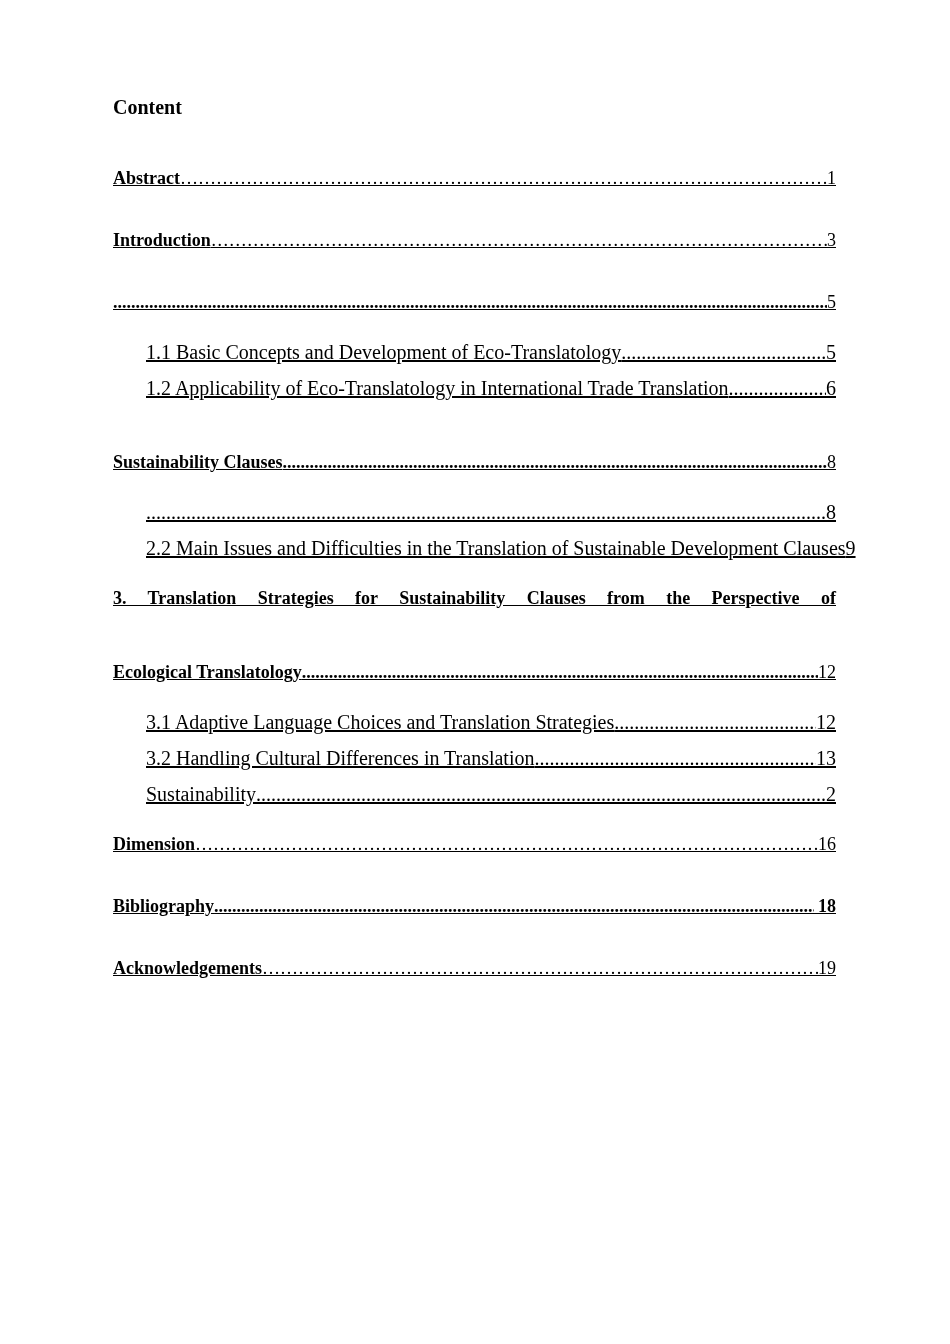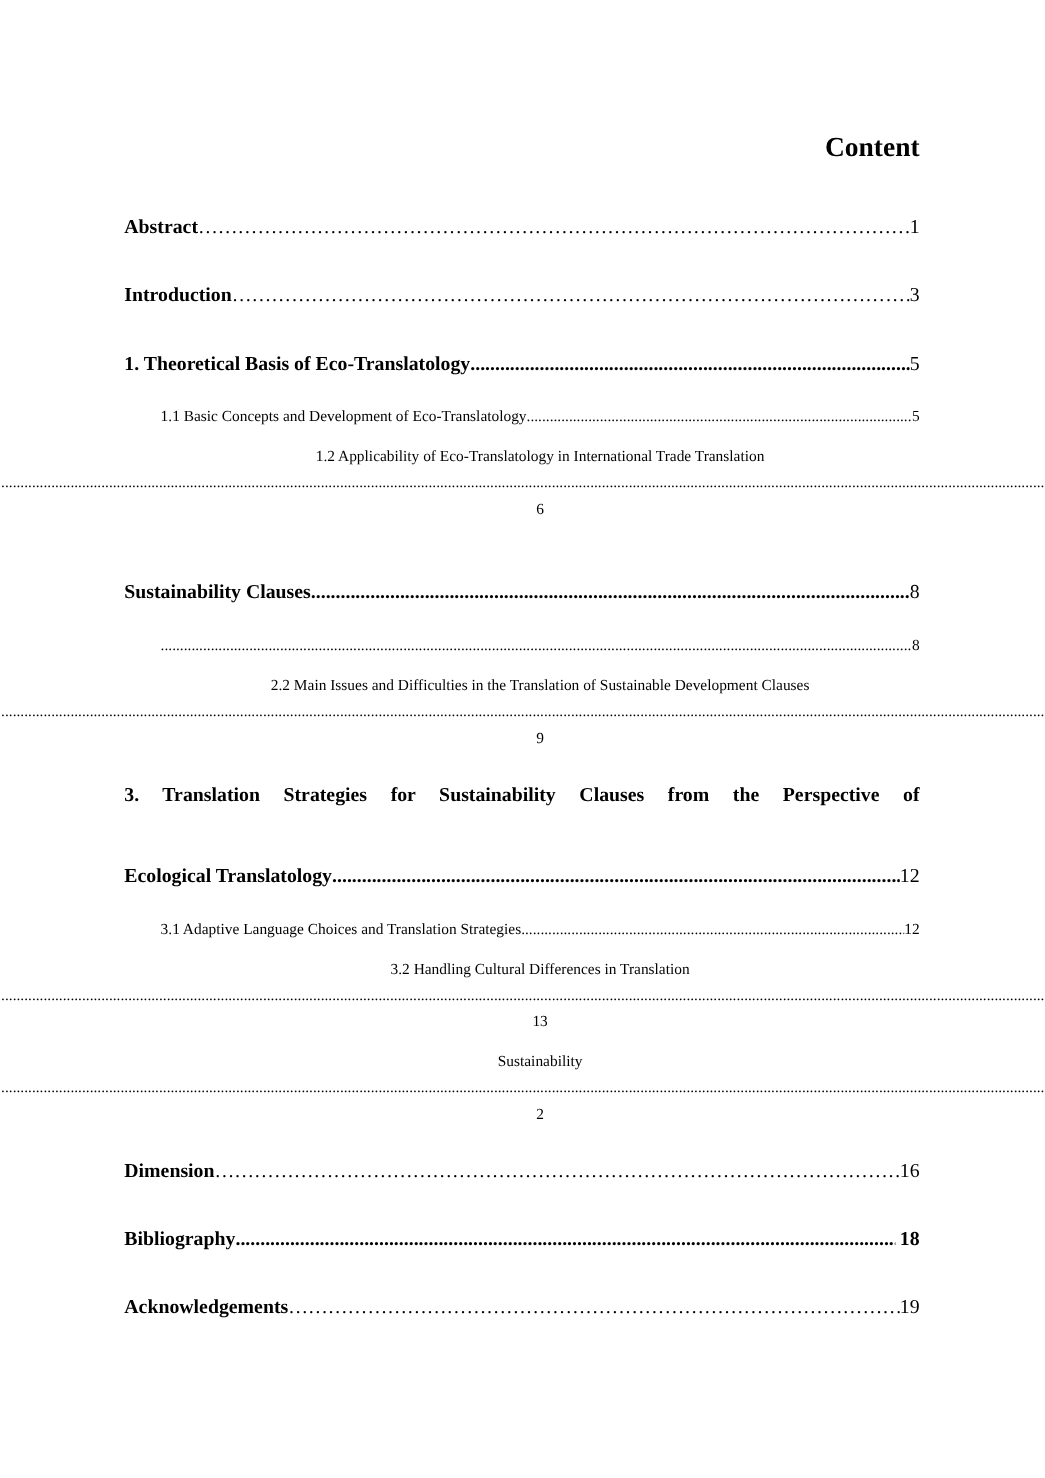--- a/index.html
+++ b/index.html
@@ -8,53 +8,54 @@
     width: 950px;
     height: 1344px;
     margin: 0 auto;
     background: #ffffff;
     color: #000000;
     font-family: "Liberation Serif", "DejaVu Serif", serif;
     padding: 0 114px 0 113px;
     overflow: hidden;
   }
   .title {
-    padding-top: 120px;
-    font-size: 25px;
+    padding-top: 92px;
+    font-size: 20px;
     line-height: 30px;
     font-weight: bold;
-    text-align: right;
+    text-align: left;
   }
   .toc { margin-top: 44px; }
   .row {
     display: flex;
-    align-items: center;
+    align-items: flex-start;
     line-height: 24px;
+    text-decoration: underline;
   }
   .r-main { font-size: 18px; font-weight: bold; }
-  .r-sub  { font-size: 14px; font-weight: normal; padding-left: 33px; }
+  .r-sub  { font-size: 20px; font-weight: normal; padding-left: 33px; }
   .wrap {
     display: block;
     text-align: justify;
     text-align-last: justify;
   }
   .label { white-space: nowrap; flex: 0 0 auto; }
   .wrap .label { white-space: normal; }
   .leader {
     flex: 1 1 auto;
     overflow: hidden;
     white-space: nowrap;
     min-width: 0;
   }
   .ellipsis-leader { font-weight: normal; }
   .page-num { flex: 0 0 auto; font-weight: normal; white-space: pre; }
   .page-num.bold { font-weight: bold; }
   
   .mt-first { margin-top: 44px; }
-  .mt-12 { margin-top: 12px; flex-direction: column; }
+  .mt-12 { margin-top: 12px; }
   .mt-26 { margin-top: 26px; }
   .mt-38 { margin-top: 38px; }
   .mt-50 { margin-top: 50px; }
   
   .toc .row:nth-child(17) { margin-top: 26px; }
 </style>
 </head>
 <body>
 
 <div class="page">
@@ -64,21 +65,20 @@
         <span class="label">Abstract</span>
         <span class="leader ellipsis-leader">………………………………………………………………………………………………………………………………………………………………</span>
         <span class="page-num">1</span>
       </div>
       <div class="row r-main mt-38">
         <span class="label">Introduction</span>
         <span class="leader ellipsis-leader">………………………………………………………………………………………………………………………………………………………………</span>
         <span class="page-num">3</span>
       </div>
       <div class="row r-main mt-38">
-        <span class="label">1. Theoretical Basis of Eco-Translatology</span>
         <span class="leader dot-leader">............................................................................................................................................................................................................................................................................................................</span>
         <span class="page-num">5</span>
       </div>
       <div class="row r-sub mt-26">
         <span class="label">1.1 Basic Concepts and Development of Eco-Translatology</span>
         <span class="leader dot-leader">............................................................................................................................................................................................................................................................................................................</span>
         <span class="page-num">5</span>
       </div>
       <div class="row r-sub mt-12">
         <span class="label">1.2 Applicability of Eco-Translatology in International Trade Translation</span>

